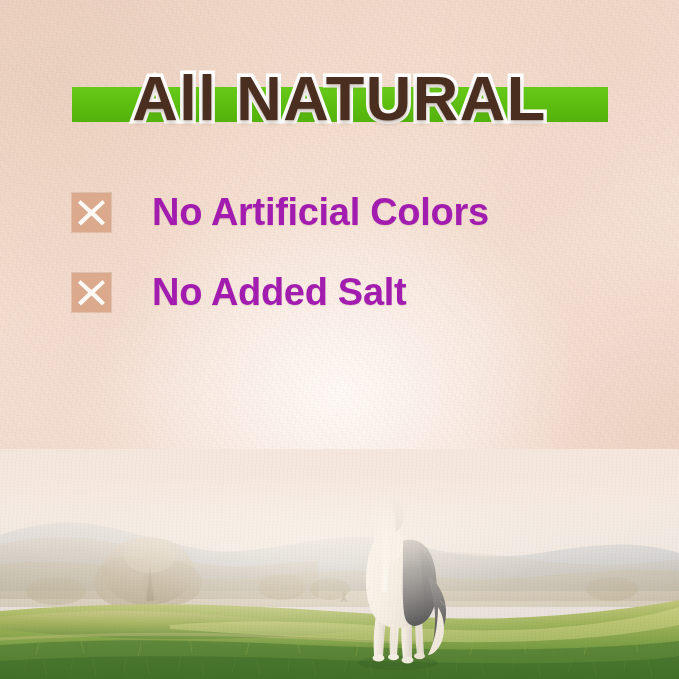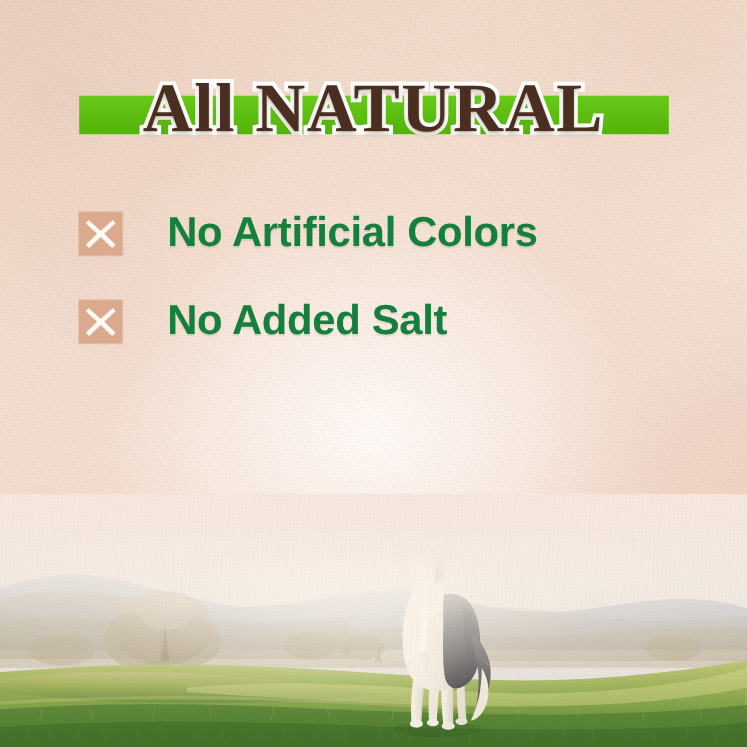--- a/index.html
+++ b/index.html
@@ -71,21 +71,21 @@
     width: 536px;
     height: 35px;
     background: linear-gradient(180deg, #67c918 0%, #5cbd10 55%, #54b20c 100%);
   }
   .headline-text {
     position: absolute;
     left: 0;
     right: 0;
     top: 0;
     text-align: center;
-    font-family: Liberation Serif, serif;
+    font-family: Liberation Sans, sans-serif;
     font-weight: 700;
     font-size: 63px;
     line-height: 92px;
     letter-spacing: 1.5px;
     color: #4a2e20;
     -webkit-text-stroke: 7px #ffffff;
     paint-order: stroke fill;
     white-space: nowrap;
     text-shadow:
       0 3px 4px rgba(90,60,40,0.30),
@@ -117,21 +117,21 @@
     display: block;
     width: 39px;
     height: 39px;
   }
   .claim-label {
     margin-left: 41px;
     font-family: "Liberation Sans", sans-serif;
     font-weight: 700;
     font-size: 38px;
     line-height: 1;
-    color: #15803d;
+    color: #a21caf;
     letter-spacing: -0.3px;
     white-space: nowrap;
     text-shadow: 0 1px 1px rgba(150,110,90,0.18);
   }
 
   
   .photo {
     position: absolute;
     left: 0;
     right: 0;

